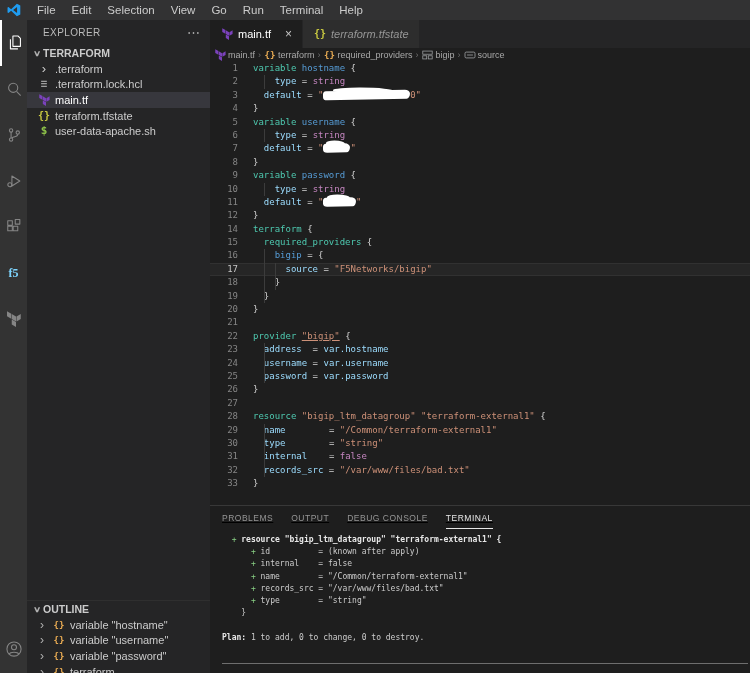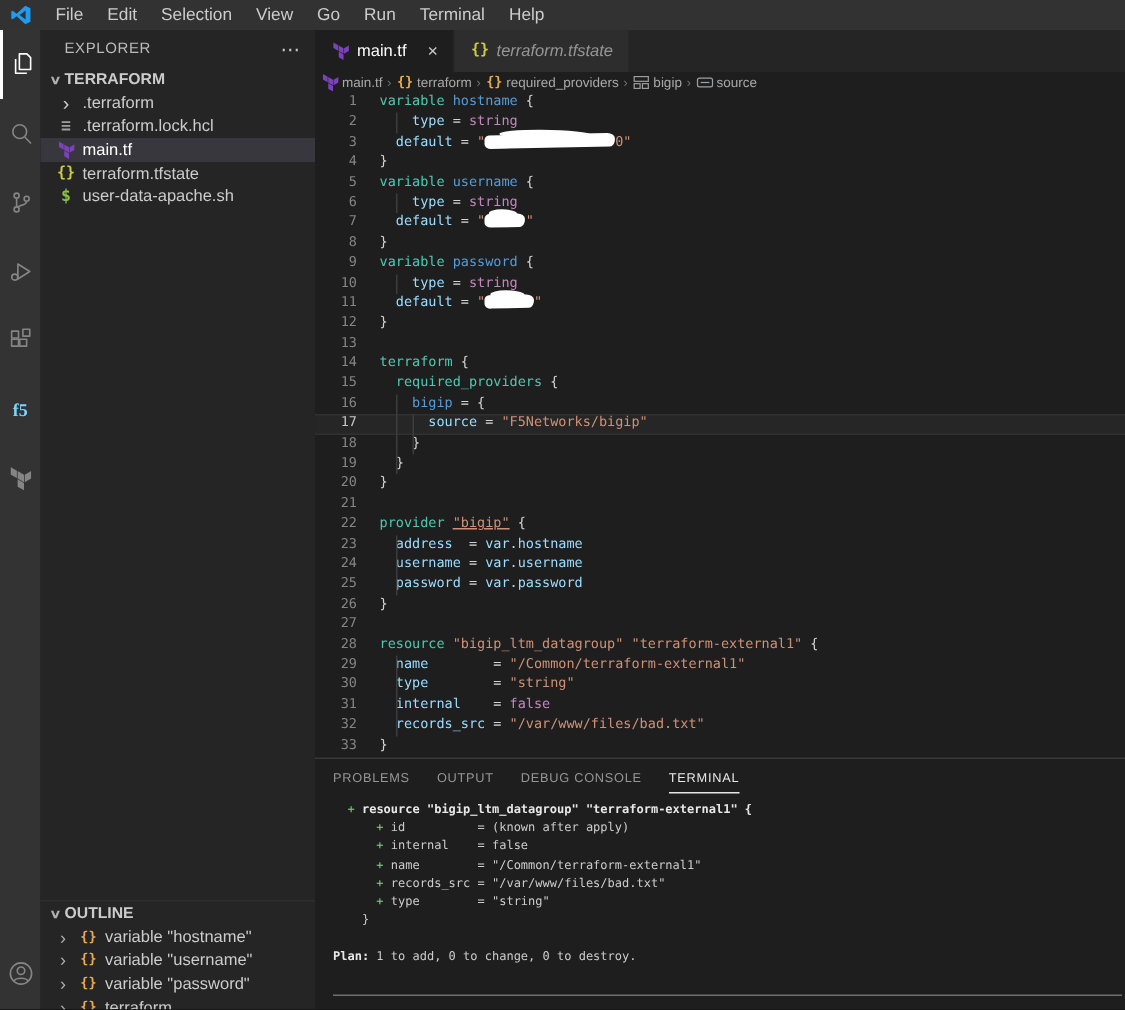--- a/index.html
+++ b/index.html
@@ -60,21 +60,21 @@
   .g{position:absolute;top:0;height:13.4px;border-left:1px solid #3c3c3c;}
   .k{color:#4EC9B0;} .n{color:#569CD6;margin-top:36px;} .p{color:#9CDCFE;} .ty{color:#C586C0;}
   .s{color:#CE9178;} .b{color:#C586C0;} .w{color:#d4d4d4;}
   .su{color:#CE9178;text-decoration:underline;}
   .redact{display:inline-block;position:relative;height:9px;background:#ffffff;vertical-align:middle;
           border-radius:7px 12px 8px 10px / 8px 9px 12px 7px;transform:translateY(-0.5px) rotate(-1.2deg);}
   .redact::after{content:"";position:absolute;left:12%;right:18%;top:-3px;height:6px;background:#ffffff;
                  border-radius:50% 60% 40% 55%;transform:rotate(1.5deg);}
   
   .panel{position:absolute;left:0;top:485px;width:540px;height:168px;background:#1e1e1e;border-top:1px solid #383838;}
-  .panel-tabs{height:24px;display:flex;align-items:center;gap:18px;padding-left:12px;}
+  .panel-tabs{height:24px;display:flex;align-items:center;gap:18px;padding-left:12px;text-decoration:underline;}
   .ptab{font-size:8.5px;letter-spacing:.5px;color:#969696;line-height:20px;}
   .ptab.active{color:#e7e7e7;border-bottom:1px solid #e7e7e7;}
   .terminal{position:absolute;left:12px;top:28px;right:2px;font-family:"DejaVu Sans Mono",monospace;font-size:8px;}
   .tl{height:12.2px;line-height:12.2px;white-space:pre;}
   .t{color:#cccccc;} .tg{color:#89D185;} .tb{color:#e8e8e8;font-weight:bold;}
   .thr{height:12.2px;position:relative;}
   .thr::after{content:"";position:absolute;left:0;right:0;top:7px;border-top:1px solid #6e6e6e;}
 </style>
 </head>
 <body>
@@ -315,21 +315,20 @@
         <div class="cl"><span class="ln">3</span><span class="lc"><span class="w">  </span><span class="p">default</span><span class="w"> = </span><span class="s">"</span><span class="redact" style="width: 16ch;"></span><span class="s">0"</span></span></div>
         <div class="cl"><span class="ln">4</span><span class="lc"><span class="w">}</span></span></div>
         <div class="cl"><span class="ln">5</span><span class="lc"><span class="k">variable</span><span class="w"> </span><span class="n">username</span><span class="w"> {</span></span></div>
         <div class="cl"><span class="ln">6</span><span class="lc"><span class="g" style="left: 2ch;"></span><span class="w">    </span><span class="p">type</span><span class="w"> = </span><span class="ty">string</span></span></div>
         <div class="cl"><span class="ln">7</span><span class="lc"><span class="w">  </span><span class="p">default</span><span class="w"> = </span><span class="s">"</span><span class="redact" style="width: 5ch;"></span><span class="s">"</span></span></div>
         <div class="cl"><span class="ln">8</span><span class="lc"><span class="w">}</span></span></div>
         <div class="cl"><span class="ln">9</span><span class="lc"><span class="k">variable</span><span class="w"> </span><span class="n">password</span><span class="w"> {</span></span></div>
         <div class="cl"><span class="ln">10</span><span class="lc"><span class="g" style="left: 2ch;"></span><span class="w">    </span><span class="p">type</span><span class="w"> = </span><span class="ty">string</span></span></div>
         <div class="cl"><span class="ln">11</span><span class="lc"><span class="w">  </span><span class="p">default</span><span class="w"> = </span><span class="s">"</span><span class="redact" style="width: 6ch;"></span><span class="s">"</span></span></div>
         <div class="cl"><span class="ln">12</span><span class="lc"><span class="w">}</span></span></div>
-        <div class="cl"><span class="ln">13</span><span class="lc"></span></div>
         <div class="cl"><span class="ln">14</span><span class="lc"><span class="k">terraform</span><span class="w"> {</span></span></div>
         <div class="cl"><span class="ln">15</span><span class="lc"><span class="w">  </span><span class="k">required_providers</span><span class="w"> {</span></span></div>
         <div class="cl"><span class="ln">16</span><span class="lc"><span class="g" style="left: 2ch;"></span><span class="w">    </span><span class="n">bigip</span><span class="w"> = {</span></span></div>
         <div class="cl cur"><span class="ln">17</span><span class="lc"><span class="g" style="left: 2ch;"></span><span class="g" style="left: 4ch;"></span><span class="w">      </span><span class="p">source</span><span class="w"> = </span><span class="s">"F5Networks/bigip"</span></span></div>
         <div class="cl"><span class="ln">18</span><span class="lc"><span class="g" style="left: 2ch;"></span><span class="g" style="left: 4ch;"></span><span class="w">    }</span></span></div>
         <div class="cl"><span class="ln">19</span><span class="lc"><span class="g" style="left: 2ch;"></span><span class="w">  }</span></span></div>
         <div class="cl"><span class="ln">20</span><span class="lc"><span class="w">}</span></span></div>
         <div class="cl"><span class="ln">21</span><span class="lc"></span></div>
         <div class="cl"><span class="ln">22</span><span class="lc"><span class="k">provider</span><span class="w"> </span><span class="su">"bigip"</span><span class="w"> {</span></span></div>
         <div class="cl"><span class="ln">23</span><span class="lc"><span class="g" style="left: 2ch;"></span><span class="w">  </span><span class="p">address</span><span class="w">  = </span><span class="p">var.hostname</span></span></div>

